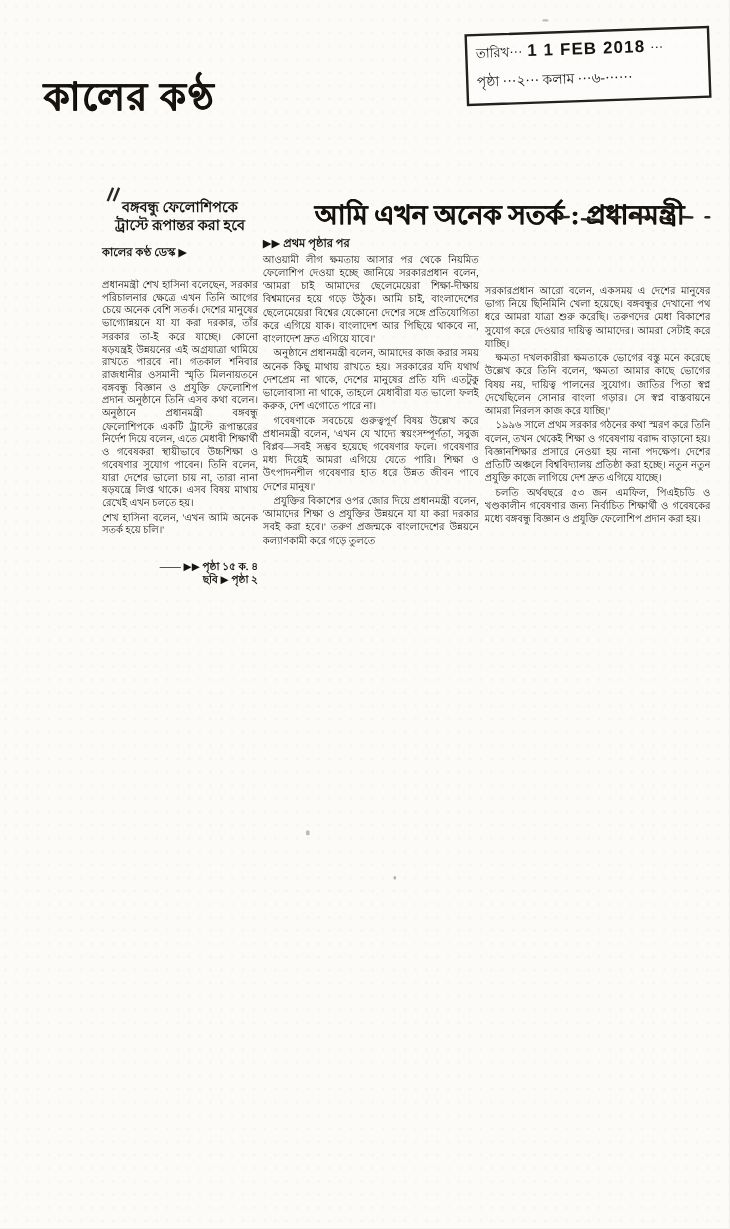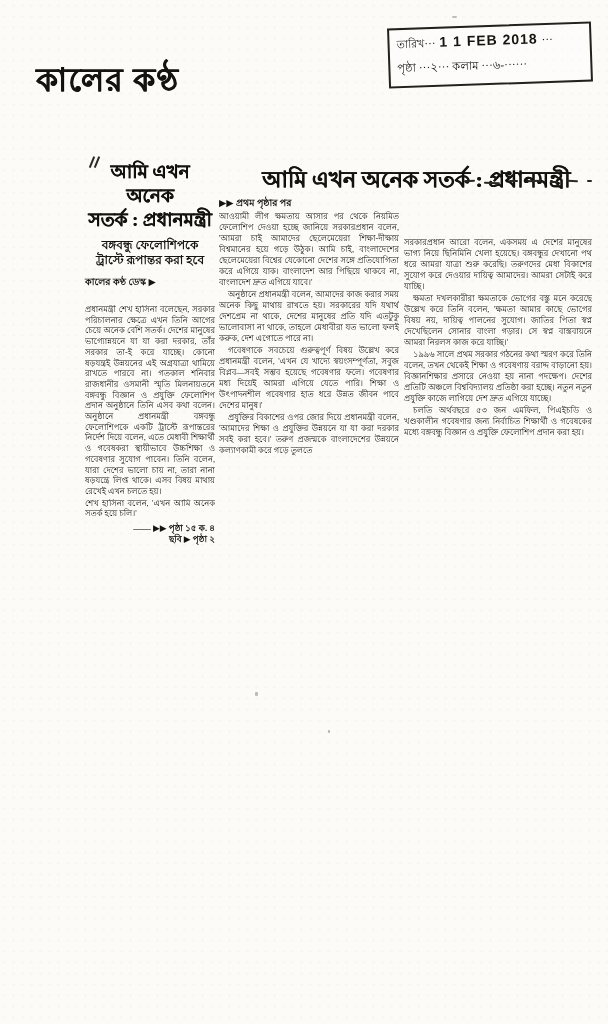--- a/index.html
+++ b/index.html
@@ -38,21 +38,21 @@
   .pen-tick i:nth-child(2){left:8px;}
   
   .front-col{position:absolute;left:85px;top:160px;width:130px;}
   .front-headline{font-size:18.5px;font-weight:700;line-height:24px;text-align:center;text-shadow:0.4px 0 0 #000;}
   .front-headline span{display:block;}
   .front-subhead{font-size:12px;font-weight:700;line-height:15px;text-align:center;margin-top:6px;}
   .front-subhead span{display:block;}
   .front-kicker{font-size:9.5px;font-weight:700;margin-top:7px;}
   .front-body{font-size:8.3px;line-height:10.7px;text-align:justify;margin-top:15px;max-height:258px;overflow:hidden;}
   .front-closing{font-size:8.3px;line-height:10.7px;text-align:justify;margin-top:1px;max-height:22px;overflow:hidden;}
-  .front-jump{margin-top:3px;font-size:8.8px;font-weight:700;line-height:11px;text-align:right;}
+  .front-jump{margin-top:19px;font-size:8.8px;font-weight:700;line-height:11px;text-align:right;}
   .front-jump div{white-space:nowrap;}
   
   .main-headline{
     position:absolute;left:218px;top:162px;
     font-size:22px;font-weight:700;white-space:nowrap;
     text-shadow:0.5px 0 0 #000;
     margin-left:44px;
   }
   .pen-dashes{position:absolute;left:464px;top:180px;width:128px;display:flex;gap:9px;align-items:center;}
   .pen-dashes i{display:block;height:2.4px;background:#2c2922;border-radius:1px;}
@@ -90,24 +90,20 @@
     </div>
     <div class="stamp-row2">পৃষ্ঠা ···২··· কলাম ···৬-······</div>
   </div>
 
   <div class="pen-tick">
       <i></i>
       <i></i>
     </div>
 
   <div class="front-col">
-    <div class="front-headline">
-        <span>আমি এখন অনেক</span>
-        <span>সতর্ক : প্রধানমন্ত্রী</span>
-      </div>
     <div class="front-subhead">
         <span>বঙ্গবন্ধু ফেলোশিপকে</span>
         <span>ট্রাস্টে রূপান্তর করা হবে</span>
       </div>
     <div class="front-kicker">কালের কণ্ঠ ডেস্ক ▶</div>
     <div class="front-body">প্রধানমন্ত্রী শেখ হাসিনা বলেছেন, সরকার পরিচালনার ক্ষেত্রে এখন তিনি আগের চেয়ে অনেক বেশি সতর্ক। দেশের মানুষের ভাগ্যোন্নয়নে যা যা করা দরকার, তাঁর সরকার তা-ই করে যাচ্ছে। কোনো ষড়যন্ত্রই উন্নয়নের এই অগ্রযাত্রা থামিয়ে রাখতে পারবে না। গতকাল শনিবার রাজধানীর ওসমানী স্মৃতি মিলনায়তনে বঙ্গবন্ধু বিজ্ঞান ও প্রযুক্তি ফেলোশিপ প্রদান অনুষ্ঠানে তিনি এসব কথা বলেন। অনুষ্ঠানে প্রধানমন্ত্রী বঙ্গবন্ধু ফেলোশিপকে একটি ট্রাস্টে রূপান্তরের নির্দেশ দিয়ে বলেন, এতে মেধাবী শিক্ষার্থী ও গবেষকরা স্থায়ীভাবে উচ্চশিক্ষা ও গবেষণার সুযোগ পাবেন। তিনি বলেন, যারা দেশের ভালো চায় না, তারা নানা ষড়যন্ত্রে লিপ্ত থাকে। এসব বিষয় মাথায় রেখেই এখন চলতে হয়।</div>
     <div class="front-closing">শেখ হাসিনা বলেন, 'এখন আমি অনেক সতর্ক হয়ে চলি।'</div>
     <div class="front-jump">
         <div>—— ▶▶ পৃষ্ঠা ১৫ ক. ৪</div>
         <div>ছবি ▶ পৃষ্ঠা ২</div>

